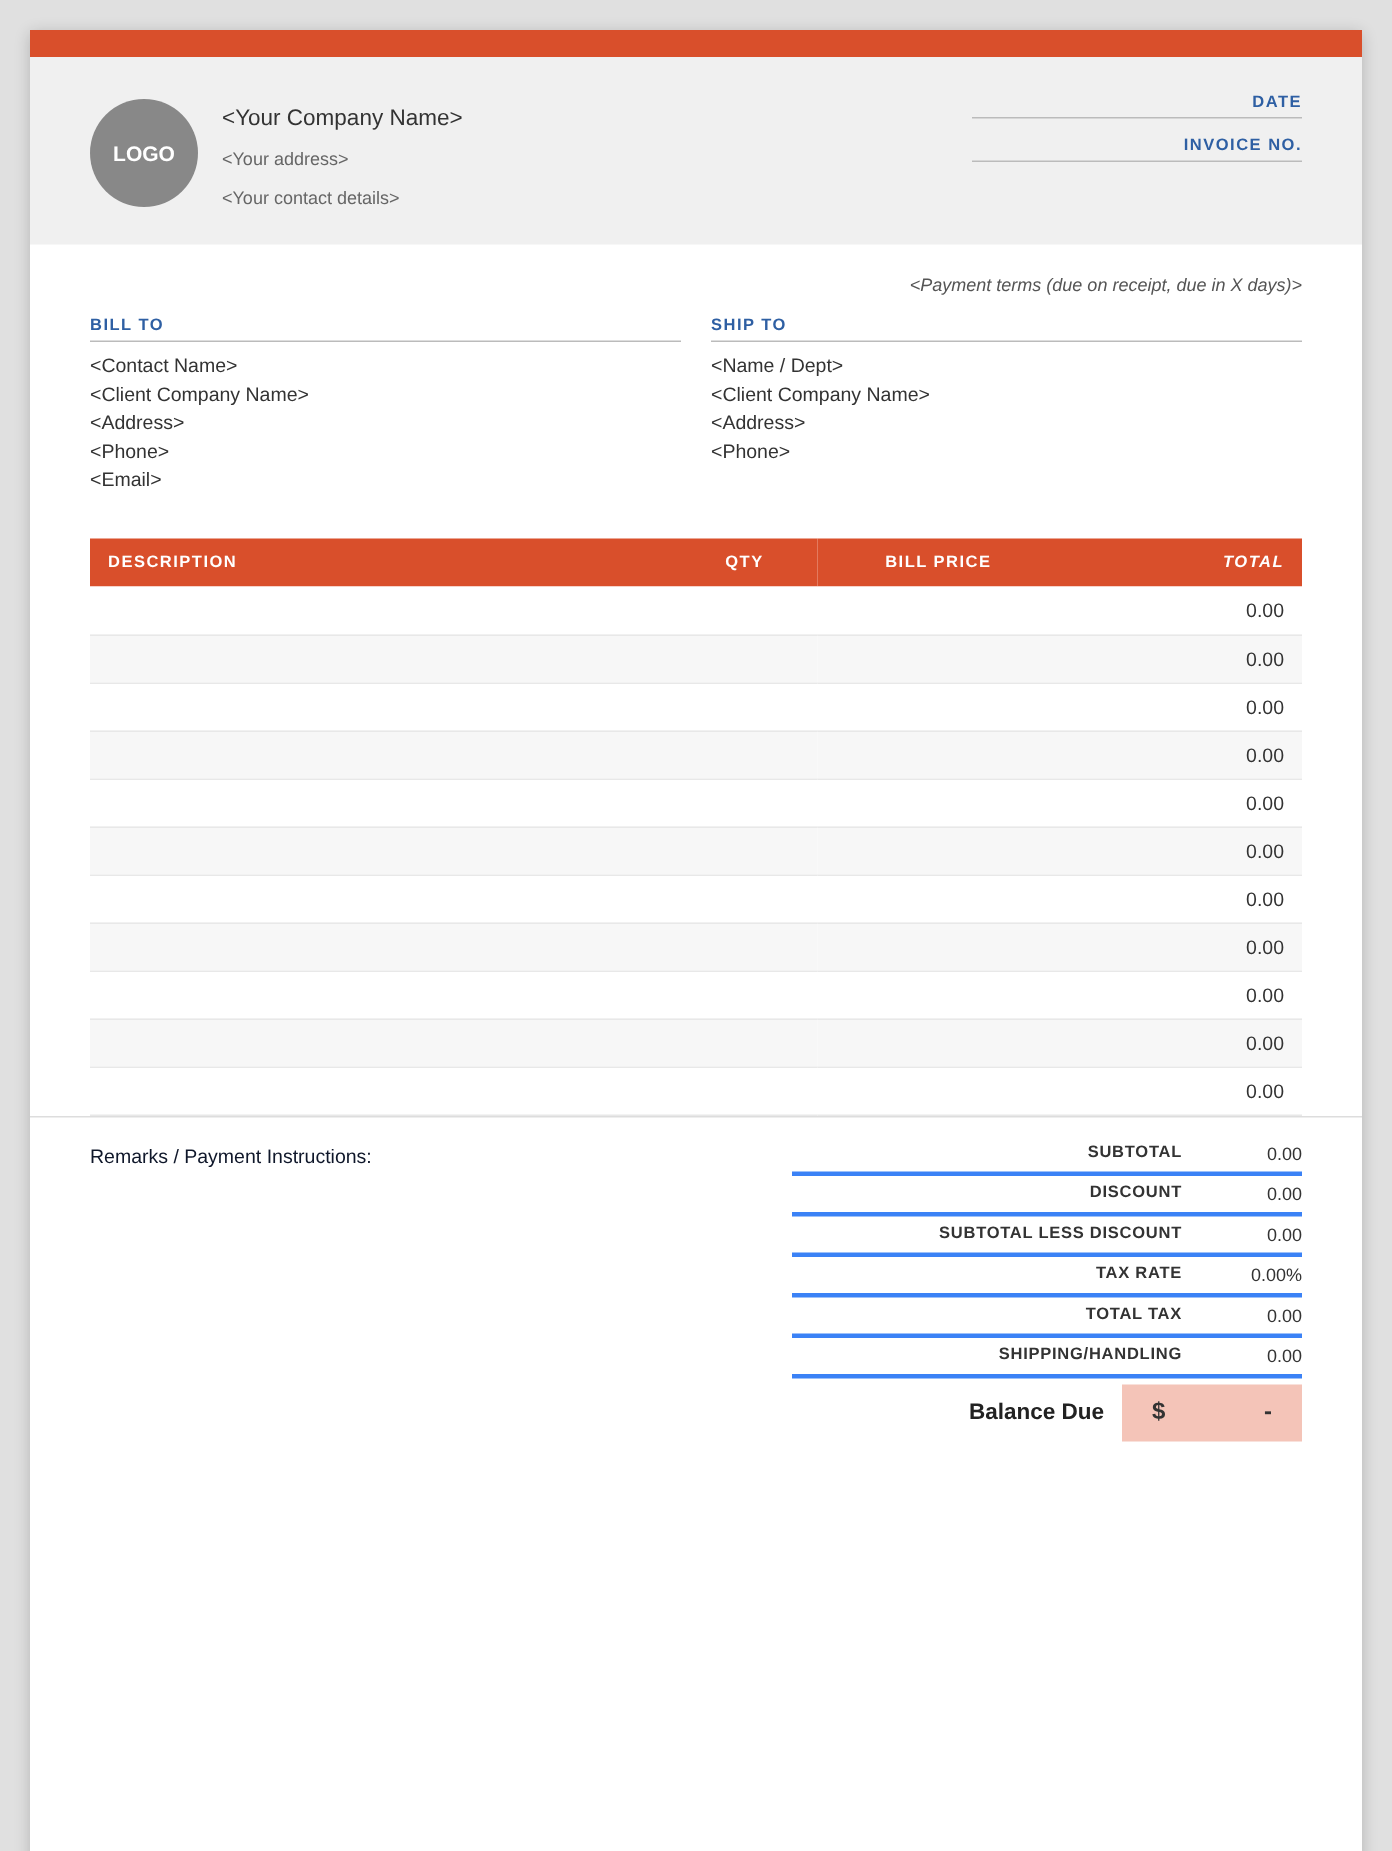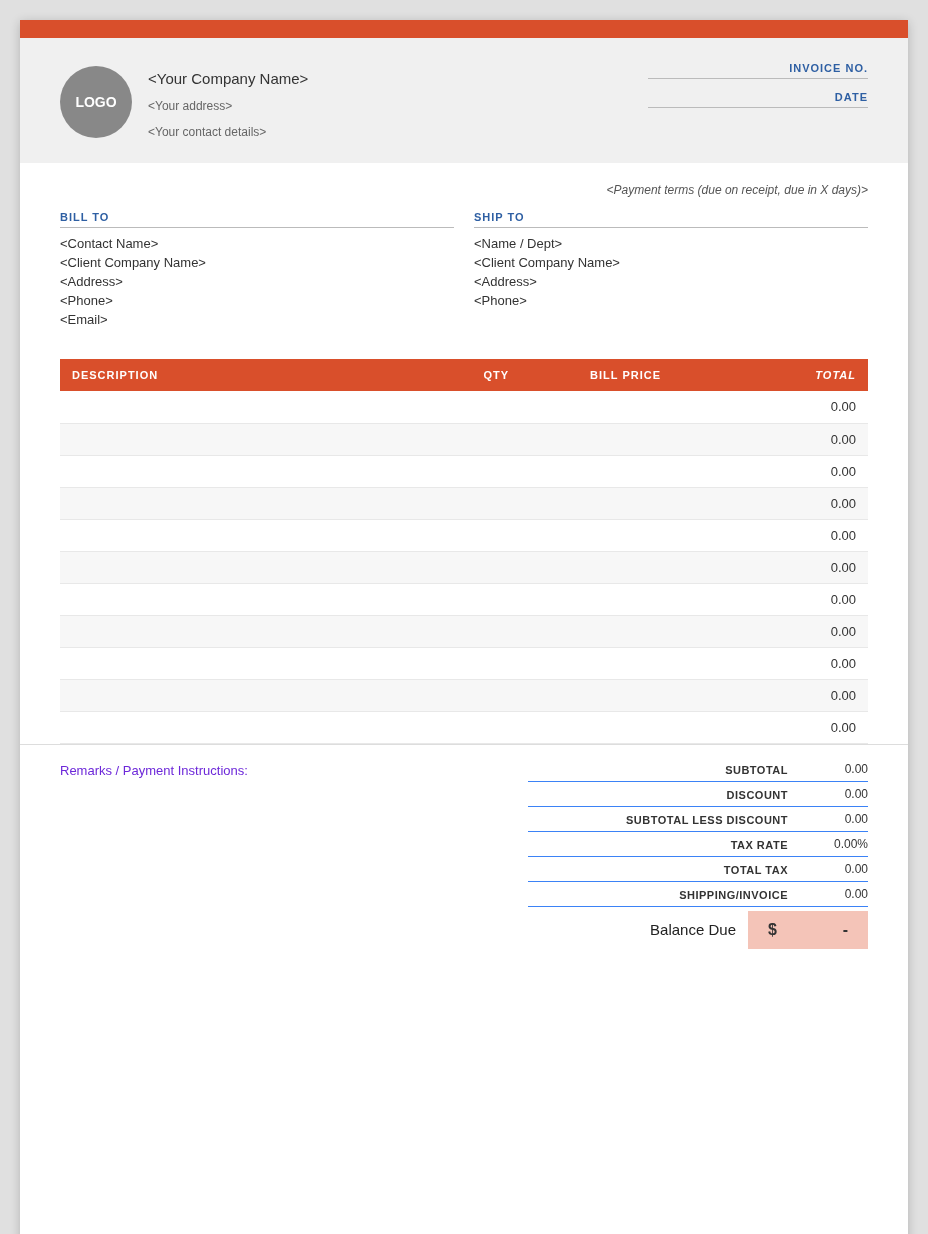--- a/index.html
+++ b/index.html
@@ -184,35 +184,34 @@
     }
     .totals-section {
       display: flex;
       justify-content: space-between;
       align-items: flex-start;
       padding: 12px 40px 60px 40px;
       border-top: 1px solid #ddd;
     }
     .remarks {
       font-size: 13px;
-      color: #6d28d9;
+      color: #0f172a;
       flex: 1;
       padding-top: 6px;
     }
     .totals-table {
       width: 340px;
     }
     .totals-row {
       display: flex;
       justify-content: space-between;
       padding: 5px 0;
       font-size: 12px;
       color: #333;
-      border-bottom: 1px solid #3b82f6;
-      align-items: flex-end;
+      border-bottom: 3px solid #3b82f6;
     }
     .totals-row-label {
       font-weight: bold;
       letter-spacing: 0.5px;
       font-size: 11px;
       color: #333;
       text-align: right;
       flex: 1;
     }
     .totals-row-value {
@@ -222,21 +221,21 @@
     }
     .balance-due-row {
       display: flex;
       justify-content: flex-end;
       align-items: center;
       margin-top: 4px;
       gap: 0;
     }
     .balance-due-label {
       font-size: 15px;
-      font-weight: normal;
+      font-weight: bold;
       color: #222;
       padding-right: 12px;
     }
     .balance-due-value {
       background: #f4c4b8;
       display: flex;
       align-items: center;
       padding: 10px 20px;
       min-width: 120px;
       justify-content: space-between;
@@ -264,24 +263,24 @@
     <div class="company-info">
       <div class="logo-circle">LOGO</div>
       <div class="company-text">
         <span class="company-name">&lt;Your Company Name&gt;</span>
         <span class="company-address">&lt;Your address&gt;</span>
         <span class="company-contact">&lt;Your contact details&gt;</span>
       </div>
     </div>
     <div class="invoice-right">
       <div class="invoice-field">
+        <span class="invoice-field-label">DATE</span>
+      </div>
+      <div class="invoice-field">
         <span class="invoice-field-label">INVOICE NO.</span>
-      </div>
-      <div class="invoice-field">
-        <span class="invoice-field-label">DATE</span>
       </div>
     </div>
   </div>
 
   <div class="content-section">
     <div class="payment-terms">&lt;Payment terms (due on receipt, due in X days)&gt;</div>
 
     <div class="billing-row">
       <div class="billing-col">
         <div class="billing-col-label">BILL TO</div>
@@ -399,21 +398,21 @@
       </div>
       <div class="totals-row">
         <span class="totals-row-label">TAX RATE</span>
         <span class="totals-row-value">0.00%</span>
       </div>
       <div class="totals-row">
         <span class="totals-row-label">TOTAL TAX</span>
         <span class="totals-row-value">0.00</span>
       </div>
       <div class="totals-row">
-        <span class="totals-row-label">SHIPPING/INVOICE</span>
+        <span class="totals-row-label">SHIPPING/HANDLING</span>
         <span class="totals-row-value">0.00</span>
       </div>
       <div class="balance-due-row">
         <span class="balance-due-label">Balance Due</span>
         <div class="balance-due-value">
           <span class="balance-due-currency">$</span>
           <span class="balance-due-amount">-</span>
         </div>
       </div>
     </div>

